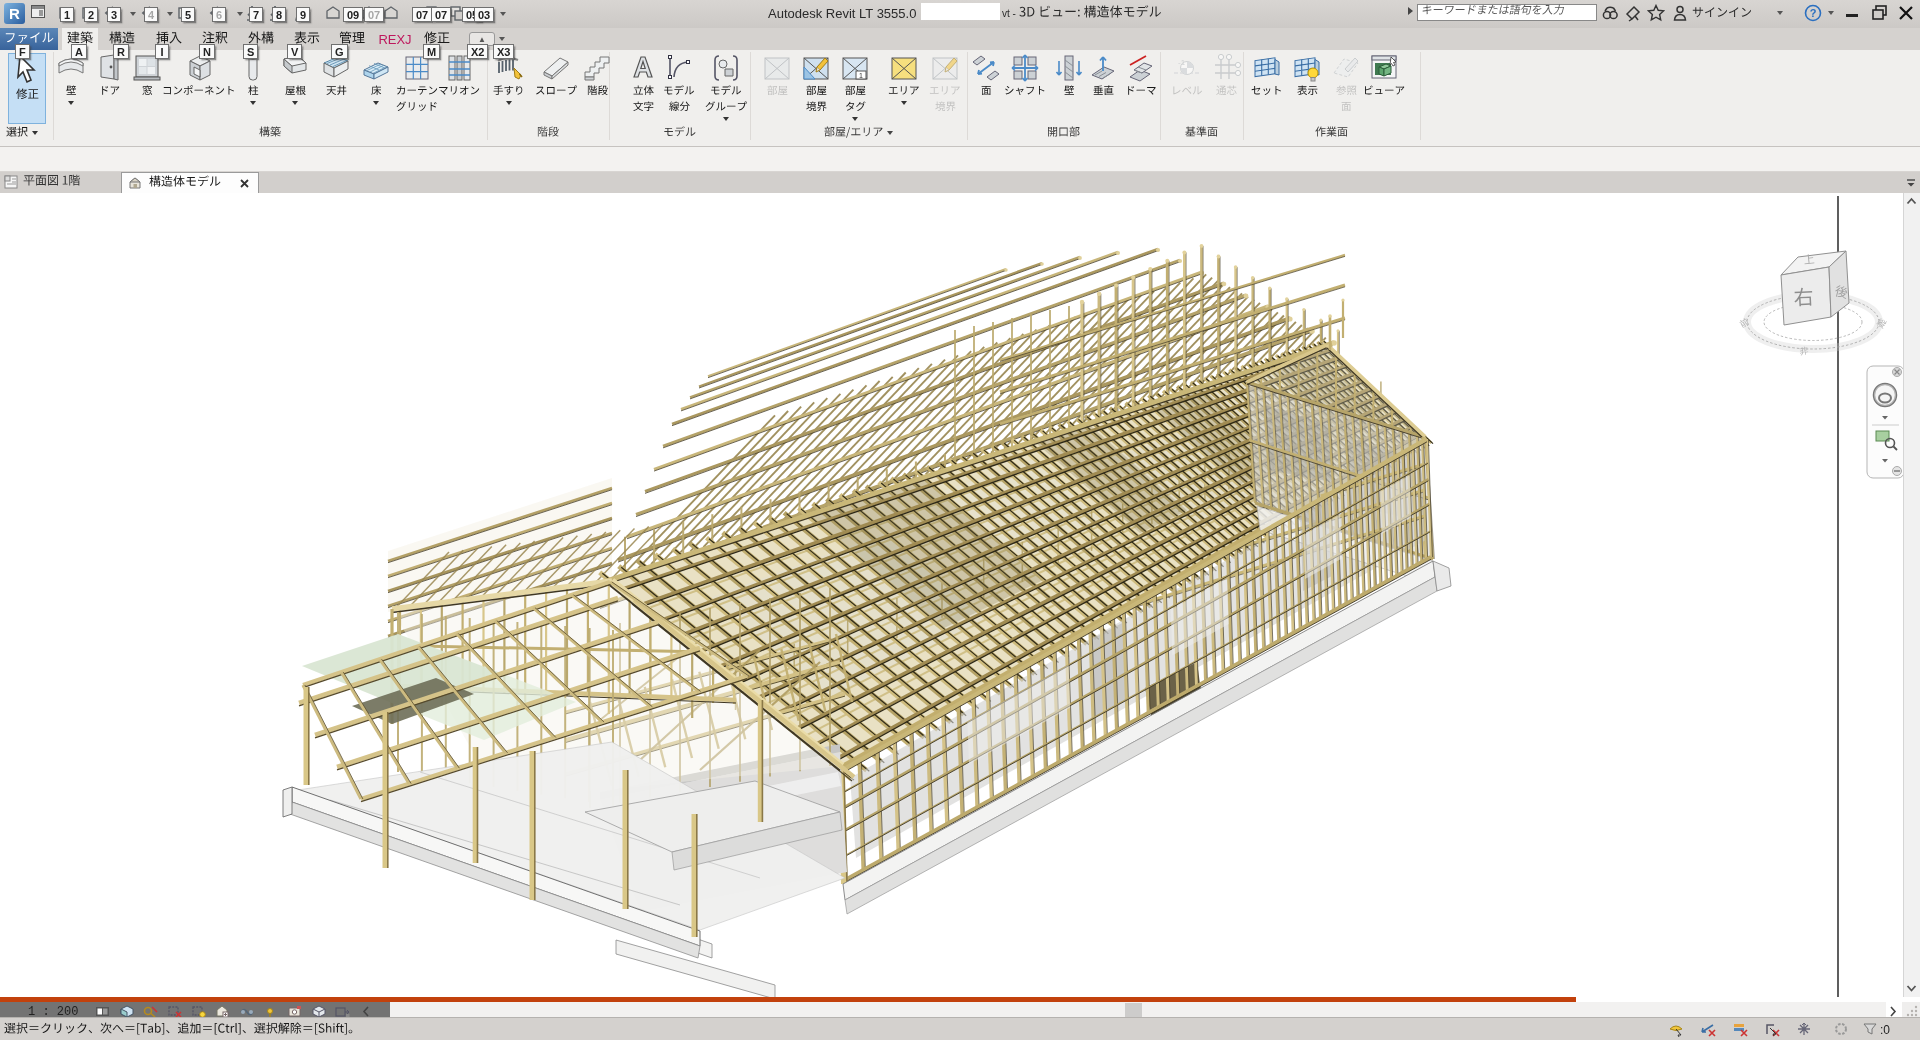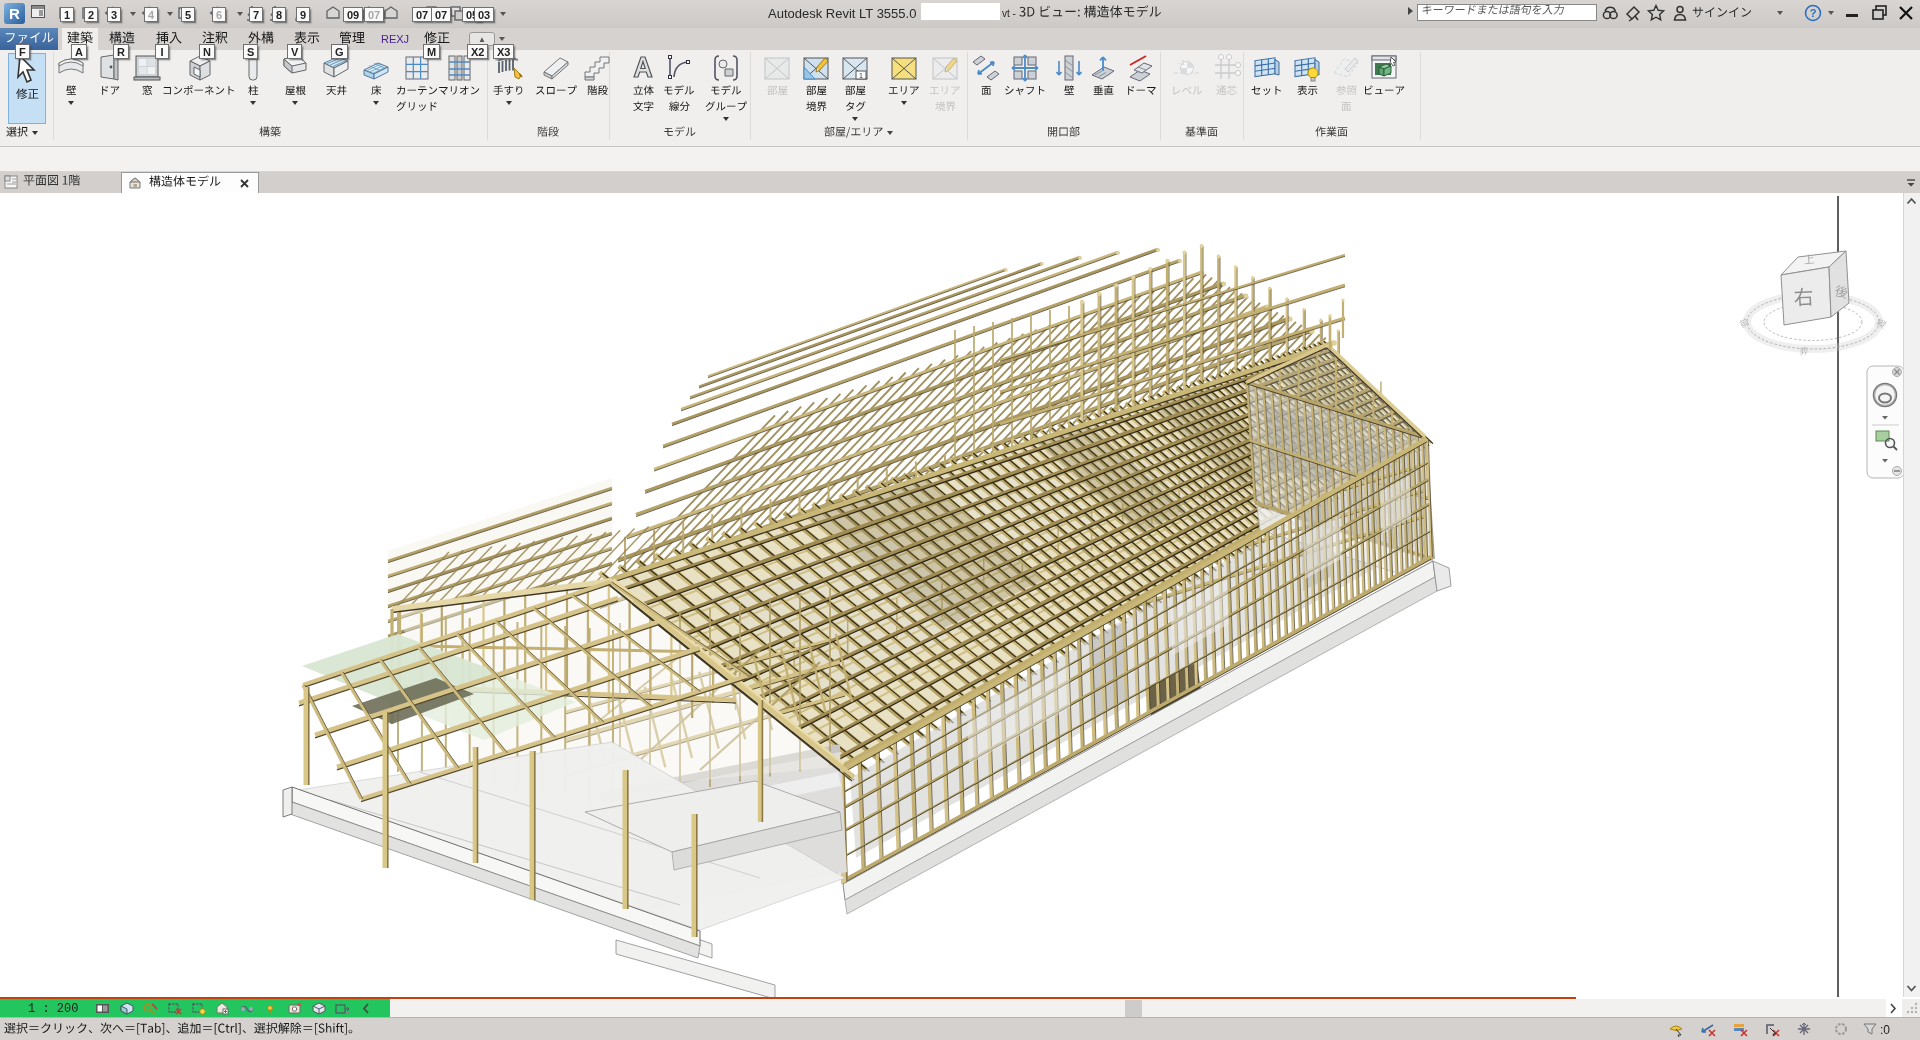--- a/index.html
+++ b/index.html
@@ -2,21 +2,21 @@
 <html><head><meta charset="utf-8"><style>
 *{margin:0;padding:0;box-sizing:border-box}
 html,body{width:1920px;height:1040px;overflow:hidden;font-family:"Liberation Sans",sans-serif;background:#fff}
 .abs{position:absolute}
 #titlebar{position:absolute;left:0;top:0;width:1920px;height:28px;background:linear-gradient(#d8d5d2,#ccc9c6)}
 #tabrow{position:absolute;left:0;top:28px;width:1920px;height:22px;background:#d5d2cf}
 #ribbon{position:absolute;left:0;top:50px;width:1920px;height:97px;background:#f0efed;border-bottom:1px solid #c6c3c0}
 #options{position:absolute;left:0;top:147px;width:1920px;height:25px;background:#f3f2f0;border-bottom:1px solid #d8d5d2}
 #viewtabs{position:absolute;left:0;top:172px;width:1920px;height:21px;background:#d2cfcc}
 #canvas{position:absolute;left:0;top:193px;width:1920px;height:804px;background:#fff;overflow:hidden}
-#hscroll{position:absolute;left:0;top:997px;width:1576px;height:20px;background:#22c55e;border-top:2px solid #c2410c}
+#hscroll{position:absolute;left:0;top:997px;width:1576px;height:20px;background:#737373;border-top:5px solid #c2410c}
 #statusbar{position:absolute;left:0;top:1017px;width:1920px;height:23px;background:#d4d1ce;border-top:1px solid #b5b2af}
 .keytip{position:absolute;background:#fafafa;border:1px solid #707070;box-shadow:1.5px 1.5px 1.5px rgba(60,60,60,.55);font:bold 11px "Liberation Sans",sans-serif;color:#222;text-align:center;z-index:60;padding:0 3px;min-width:14px;height:15px;line-height:14px}
 .keytip.gray{color:#a6a6a6}
 .rtab{position:absolute;top:0;height:22px;display:flex;align-items:center;justify-content:center}
 .rbtn{position:absolute;top:3px;display:flex;flex-direction:column;align-items:center}
 .rbtn .lbl{margin-top:2px;text-align:center;line-height:11px}
 .gsep{position:absolute;top:2px;width:1px;height:88px;background:#dddad7}
 .caret{width:0;height:0;border-left:3.5px solid transparent;border-right:3.5px solid transparent;border-top:4px solid #555}
 </style></head><body>
 <div id="titlebar">
@@ -194,21 +194,21 @@
 <div class="rtab" style="left:334px;width:35px;">
       <svg width="26" height="17" viewBox="0 0 26 17" style="overflow:visible">
         <path transform="translate(0,11.4)" d="M3.0 -5.7V1.1H3.9V0.6H10.0V1.0H11.0V-2.2H3.9V-3.1H10.1V-5.7ZM10.0 -0.2H3.9V-1.4H10.0ZM7.5 -11.0C7.2 -10.3 6.8 -9.7 6.3 -9.2V-9.9H2.9C3.0 -10.2 3.2 -10.5 3.3 -10.7L2.4 -11.0C2.0 -10.0 1.3 -8.9 0.5 -8.3C0.7 -8.2 1.1 -7.9 1.3 -7.7C1.7 -8.1 2.1 -8.6 2.4 -9.1H3.0C3.2 -8.7 3.5 -8.1 3.6 -7.8L4.5 -8.0C4.4 -8.3 4.2 -8.7 4.0 -9.1H6.3C6.0 -8.9 5.7 -8.6 5.5 -8.4L6.0 -8.1V-7.3H1.1V-4.8H2.0V-6.5H11.1V-4.8H12.0V-7.3H6.9V-8.3H6.7C7.0 -8.5 7.2 -8.8 7.5 -9.1H8.5C8.9 -8.7 9.2 -8.1 9.4 -7.7L10.3 -8.0C10.2 -8.3 9.9 -8.8 9.6 -9.1H12.4V-9.9H8.0C8.2 -10.2 8.3 -10.5 8.4 -10.8ZM3.9 -4.9H9.2V-3.8H3.9Z M19.2 -7.0H21.2V-5.3H19.2ZM22.0 -7.0H24.0V-5.3H22.0ZM19.2 -9.5H21.2V-7.8H19.2ZM22.0 -9.5H24.0V-7.8H22.0ZM17.1 -0.3V0.6H25.6V-0.3H22.1V-2.1H25.1V-3.0H22.1V-4.5H24.9V-10.3H18.3V-4.5H21.1V-3.0H18.1V-2.1H21.1V-0.3ZM13.5 -1.3 13.7 -0.3C14.8 -0.7 16.3 -1.2 17.7 -1.7L17.6 -2.6L16.1 -2.1V-5.4H17.5V-6.3H16.1V-9.1H17.7V-10.0H13.6V-9.1H15.2V-6.3H13.7V-5.4H15.2V-1.8C14.5 -1.6 13.9 -1.4 13.5 -1.3Z" fill="#1a1a1a"></path>
       </svg>
     </div>
 <div class="rtab" style="left:419px;width:36px;">
       <svg width="26" height="17" viewBox="0 0 26 17" style="overflow:visible">
         <path transform="translate(0,11.4)" d="M9.1 -5.0C8.4 -4.3 7.1 -3.7 5.9 -3.4C6.1 -3.2 6.3 -3.0 6.4 -2.8C7.7 -3.2 9.0 -3.9 9.8 -4.7ZM10.3 -3.8C9.4 -2.8 7.7 -2.1 6.1 -1.7C6.3 -1.5 6.5 -1.3 6.6 -1.1C8.3 -1.5 10.1 -2.4 11.0 -3.5ZM11.5 -2.3C10.4 -1.0 8.0 -0.2 5.4 0.2C5.6 0.4 5.8 0.8 5.9 1.0C8.6 0.5 11.1 -0.4 12.4 -2.0ZM7.2 -8.7H10.3C9.9 -8.0 9.4 -7.4 8.8 -7.0C8.1 -7.5 7.5 -8.1 7.2 -8.6ZM4.0 -9.4V-1.1H4.9V-7.2C5.1 -7.1 5.4 -6.9 5.6 -6.7C6.0 -7.1 6.3 -7.5 6.7 -8.0C7.0 -7.5 7.5 -6.9 8.1 -6.5C7.2 -5.9 6.1 -5.5 4.9 -5.2C5.1 -5.0 5.4 -4.6 5.5 -4.4C6.7 -4.8 7.9 -5.3 8.8 -5.9C9.7 -5.3 10.9 -4.8 12.2 -4.5C12.3 -4.8 12.6 -5.1 12.8 -5.3C11.5 -5.5 10.4 -6.0 9.5 -6.5C10.2 -7.1 10.8 -7.8 11.3 -8.7H12.3V-9.5H7.7C7.9 -9.9 8.1 -10.3 8.2 -10.7L7.3 -10.9C6.8 -9.6 5.9 -8.3 4.9 -7.4V-9.4ZM3.0 -10.8C2.4 -8.8 1.4 -6.8 0.2 -5.5C0.4 -5.3 0.7 -4.8 0.7 -4.5C1.2 -5.0 1.6 -5.6 2.0 -6.3V1.0H2.9V-8.0C3.3 -8.9 3.7 -9.7 3.9 -10.6Z M15.4 -6.6V-0.5H13.7V0.5H25.4V-0.5H20.3V-4.6H24.4V-5.5H20.3V-9.0H24.9V-10.0H14.2V-9.0H19.3V-0.5H16.4V-6.6Z" fill="#1a1a1a"></path>
       </svg>
     </div>
-<div class="rtab" style="left:376px;width:38px;font-size:11px;color:#4c1d95;font-family:'Liberation Sans'">REXJ</div>
+<div class="rtab" style="left:376px;width:38px;font-size:13px;color:#be185d;font-family:'Liberation Sans'">REXJ</div>
 <div class="abs" style="left:469px;top:4px;width:26px;height:14px;border:1px solid #999;border-radius:3px;background:#e8e6e4;text-align:center;font-size:8px;color:#555;line-height:13px">▲</div>
 <div class="abs" style="left:499px;top:9px">
       <div class="caret"></div>
     </div>
 </div>
 <div class="keytip" style="left:15px;top:44px">F</div>
 <div class="keytip" style="left:71px;top:44px">A</div>
 <div class="keytip" style="left:113px;top:44px">R</div>
 <div class="keytip" style="left:155px;top:44px">I</div>
 <div class="keytip" style="left:199px;top:44px">N</div>

